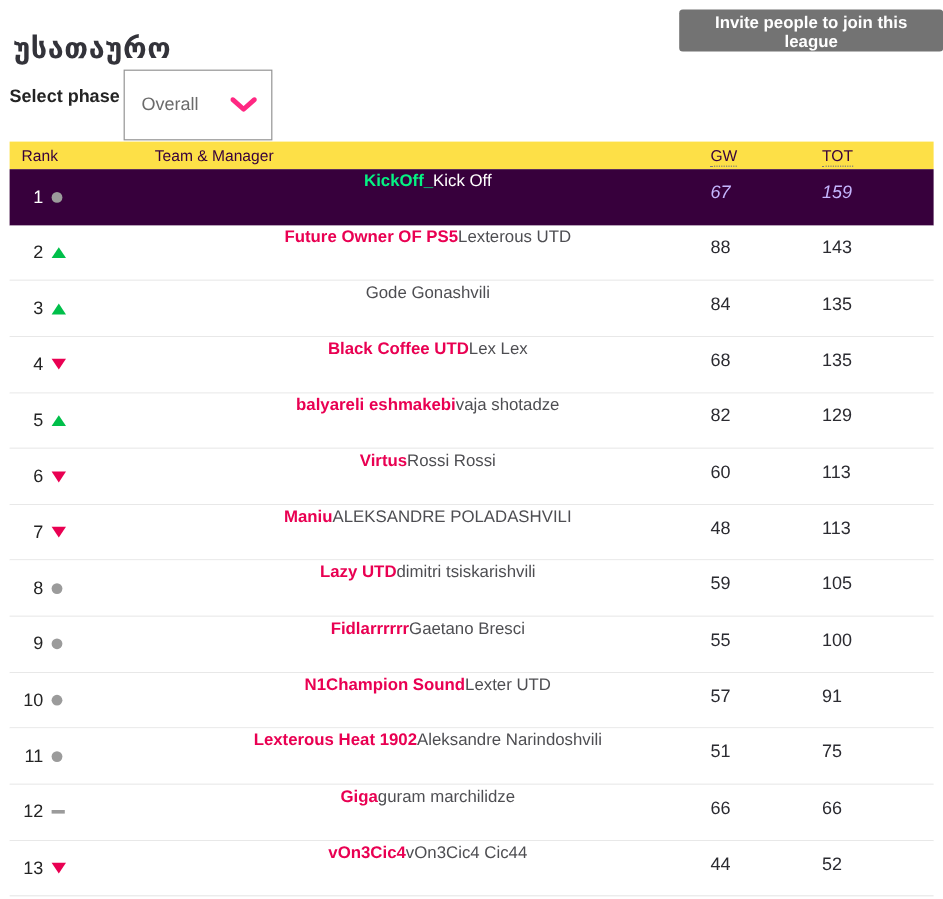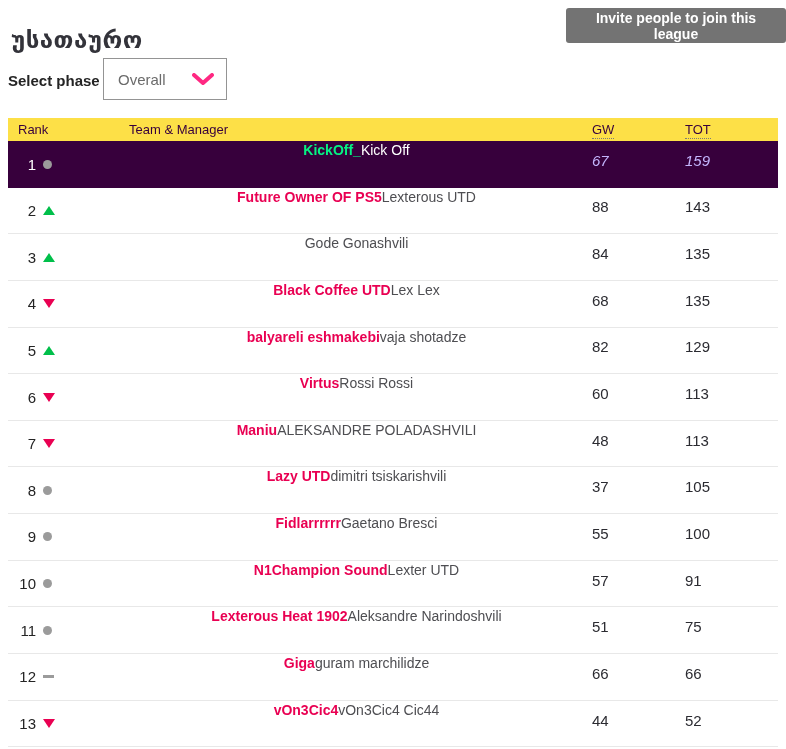--- a/index.html
+++ b/index.html
@@ -17,21 +17,21 @@
     position:absolute;left:566px;top:8px;height:35px;
     background:#737373;color:#ffffff;border:none;border-radius:3px;
     font-family:inherit;font-size:14px;font-weight:700;
     padding:0 16px;cursor:pointer;display:flex;align-items:center;
   }
   .phase-label{
     position:absolute;left:8px;top:72px;
     font-size:15px;font-weight:700;color:#242424;
   }
   .phase-dropdown{
-    position:absolute;left:103px;top:58px;width:124px;height:42px;
+    position:absolute;left:103px;top:58px;width:124px;height:59px;
     border:1px solid #949494;background:#fff;box-sizing:border-box;
     display:flex;align-items:center;justify-content:space-between;
     padding:0 12px 0 14px;cursor:pointer;
   }
   .phase-value{font-size:15px;color:#6b6b6b;}
   .chevron-down{flex:none;display:block;}
 
   .league-table{position:absolute;left:8px;top:118px;width:770px;}
   .thead,.trow{
     display:grid;
@@ -183,21 +183,21 @@
 
   <div class="trow">
     <div class="cell-rank">
       <span class="rank-num">8</span>
       <span class="mov same"></span>
     </div>
     <div class="cell-team">
       <span class="team-name">Lazy UTD</span>
       <span class="manager-name">dimitri tsiskarishvili</span>
     </div>
-    <div class="cell-gw">37</div>
+    <div class="cell-gw">59</div>
     <div class="cell-tot">105</div>
   </div>
 
   <div class="trow">
     <div class="cell-rank">
       <span class="rank-num">9</span>
       <span class="mov same"></span>
     </div>
     <div class="cell-team">
       <span class="team-name">Fidlarrrrrr</span>

